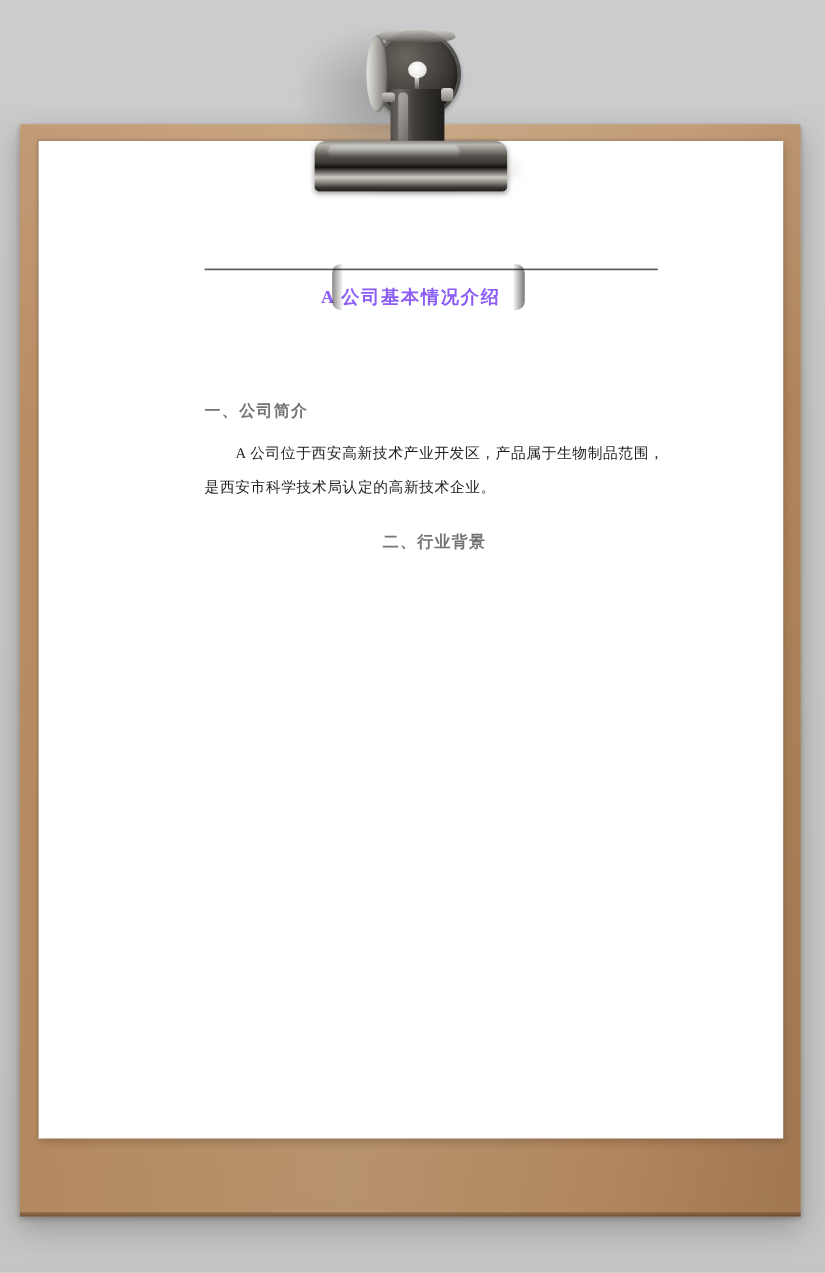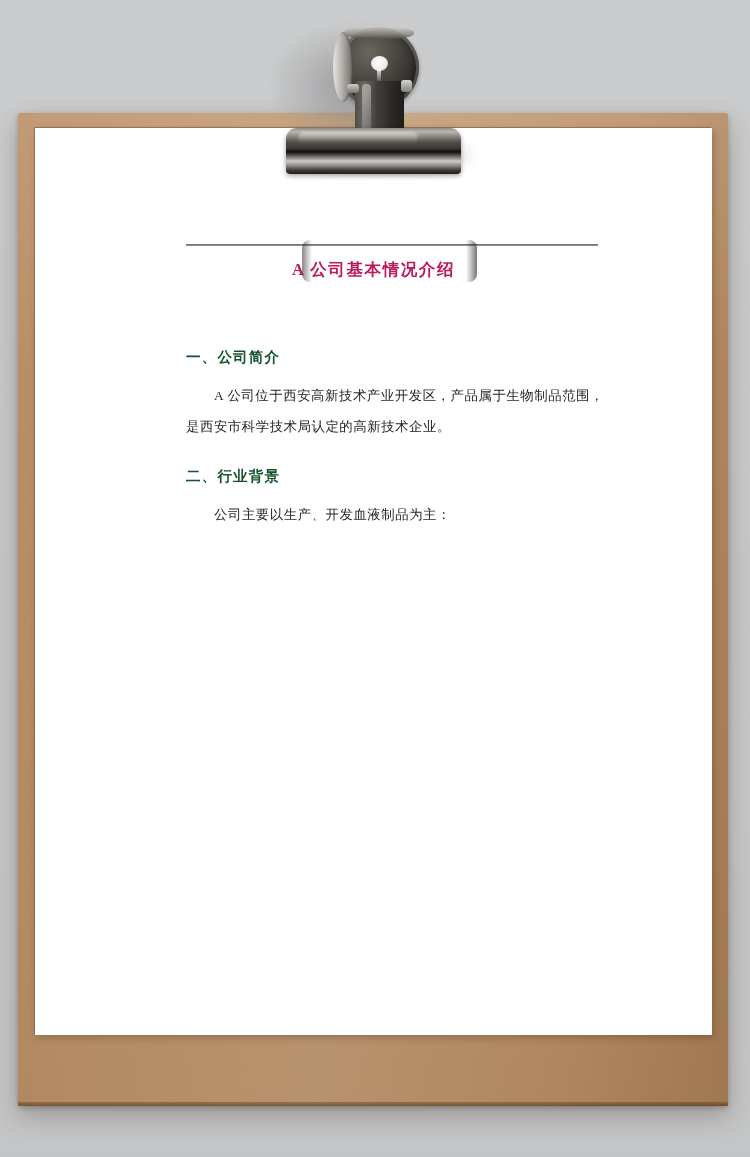--- a/index.html
+++ b/index.html
@@ -82,39 +82,40 @@
   }
   #doc-title {
     position: absolute;
     left: 0;
     top: 131px;
     width: 677px;
     text-align: center;
     font-size: 16.5px;
     font-weight: bold;
     letter-spacing: 1.6px;
-    color: #be185d;
+    color: #8b5cf6;
   }
 
   #body-block {
     position: absolute;
     left: 151px;
     top: 220px;
     width: 418px;
   }
 
   .section-heading {
     font-size: 14.5px;
     font-weight: bold;
     letter-spacing: 1.2px;
-    color: #14532d;
-    margin: 0 0 13px 0;
+    color: #737373;
+    margin: 16px 0 13px 0;
   }
   .section-heading.spaced-top {
     margin-top: 25px;
+    text-align: center;
   }
   .para {
     font-size: 13.4px;
     line-height: 31px;
     letter-spacing: 0.55px;
     text-indent: 28px;
     margin: 0;
     color: #1f1f1f;
     text-align: justify;
     text-justify: inter-ideograph;
@@ -314,21 +315,20 @@
         <div id="rule"></div>
 
         <div id="doc-title">A 公司基本情况介绍</div>
 
         <div id="body-block">
 
           <div class="section-heading">一、公司简介</div>
           <p class="para">A 公司位于西安高新技术产业开发区，产品属于生物制品范围，是西安市科学技术局认定的高新技术企业。</p>
 
           <div class="section-heading spaced-top">二、行业背景</div>
-          <p class="para">公司主要以生产、开发血液制品为主：</p>
 
         </div>
       </div>
     </div>
   </div>
 
   <div id="clip">
     <div id="clip-shadow-wall"></div>
     <div id="clip-barrel"></div>
     <div id="clip-barrel-ring"></div>

